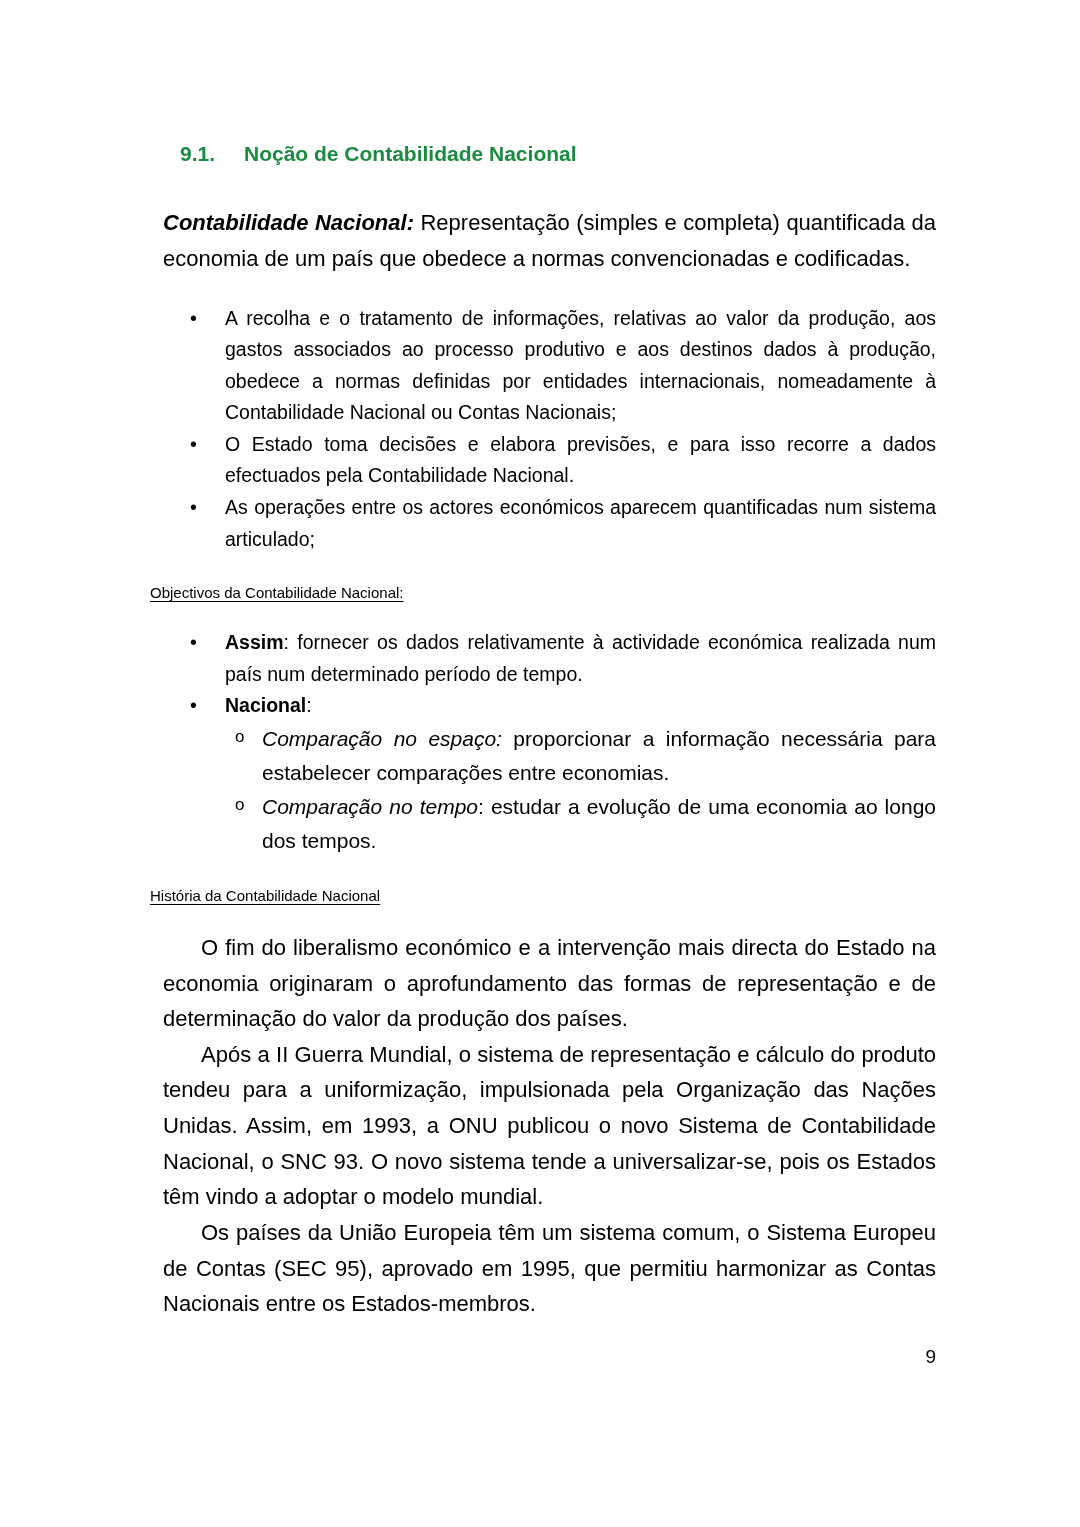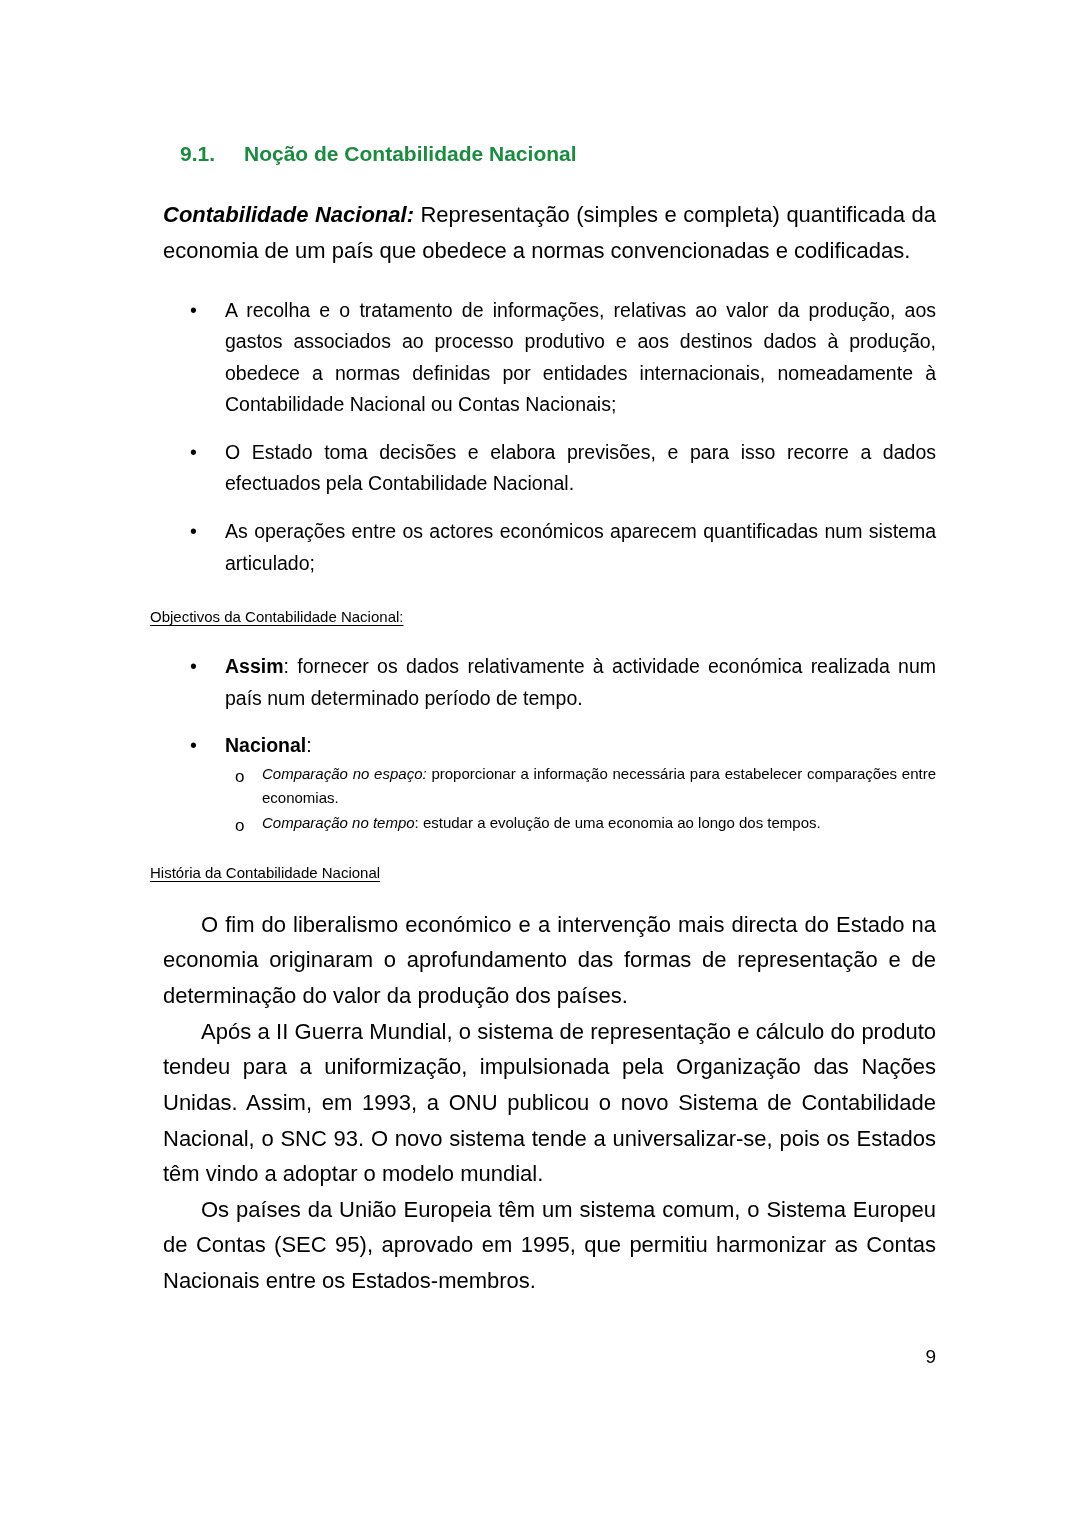--- a/index.html
+++ b/index.html
@@ -31,21 +31,21 @@
     top: 140px;
     width: 786px;
   }
 
   
   .section-heading {
     color: #1a8b3f;
     font-weight: bold;
     font-size: 21px;
     line-height: 1.3;
-    margin: 0 0 30px 0;
+    margin: 0 0 38px 0;
     display: flex;
     align-items: baseline;
     padding-left: 30px;
   }
   .section-heading .num {
     width: 64px;
     flex: 0 0 64px;
   }
   .section-heading .ttl {
     flex: 1 1 auto;
@@ -85,41 +85,41 @@
     margin: 0 0 26px 0;
     padding: 0;
     list-style: none;
   }
   .bullets > li {
     position: relative;
     padding-left: 75px;
     font-size: 19.5px;
     line-height: 1.62;
     text-align: justify;
-    margin: 16px 0 0 0;
+    margin: 0 0 0 0;
   }
   .bullets > li::before {
     content: "\2022";
     position: absolute;
     left: 40px;
     top: 0;
     font-size: 19.5px;
     line-height: 1.62;
   }
 
   
   .subbullets {
     margin: 0;
     padding: 0;
     list-style: none;
   }
   .subbullets > li {
     position: relative;
     padding-left: 37px;
-    font-size: 15px;
+    font-size: 21px;
     line-height: 1.62;
     text-align: justify;
   }
   .subbullets > li::before {
     content: "o";
     position: absolute;
     left: 10px;
     top: 0;
     font-size: 17px;
     line-height: 1.72;

